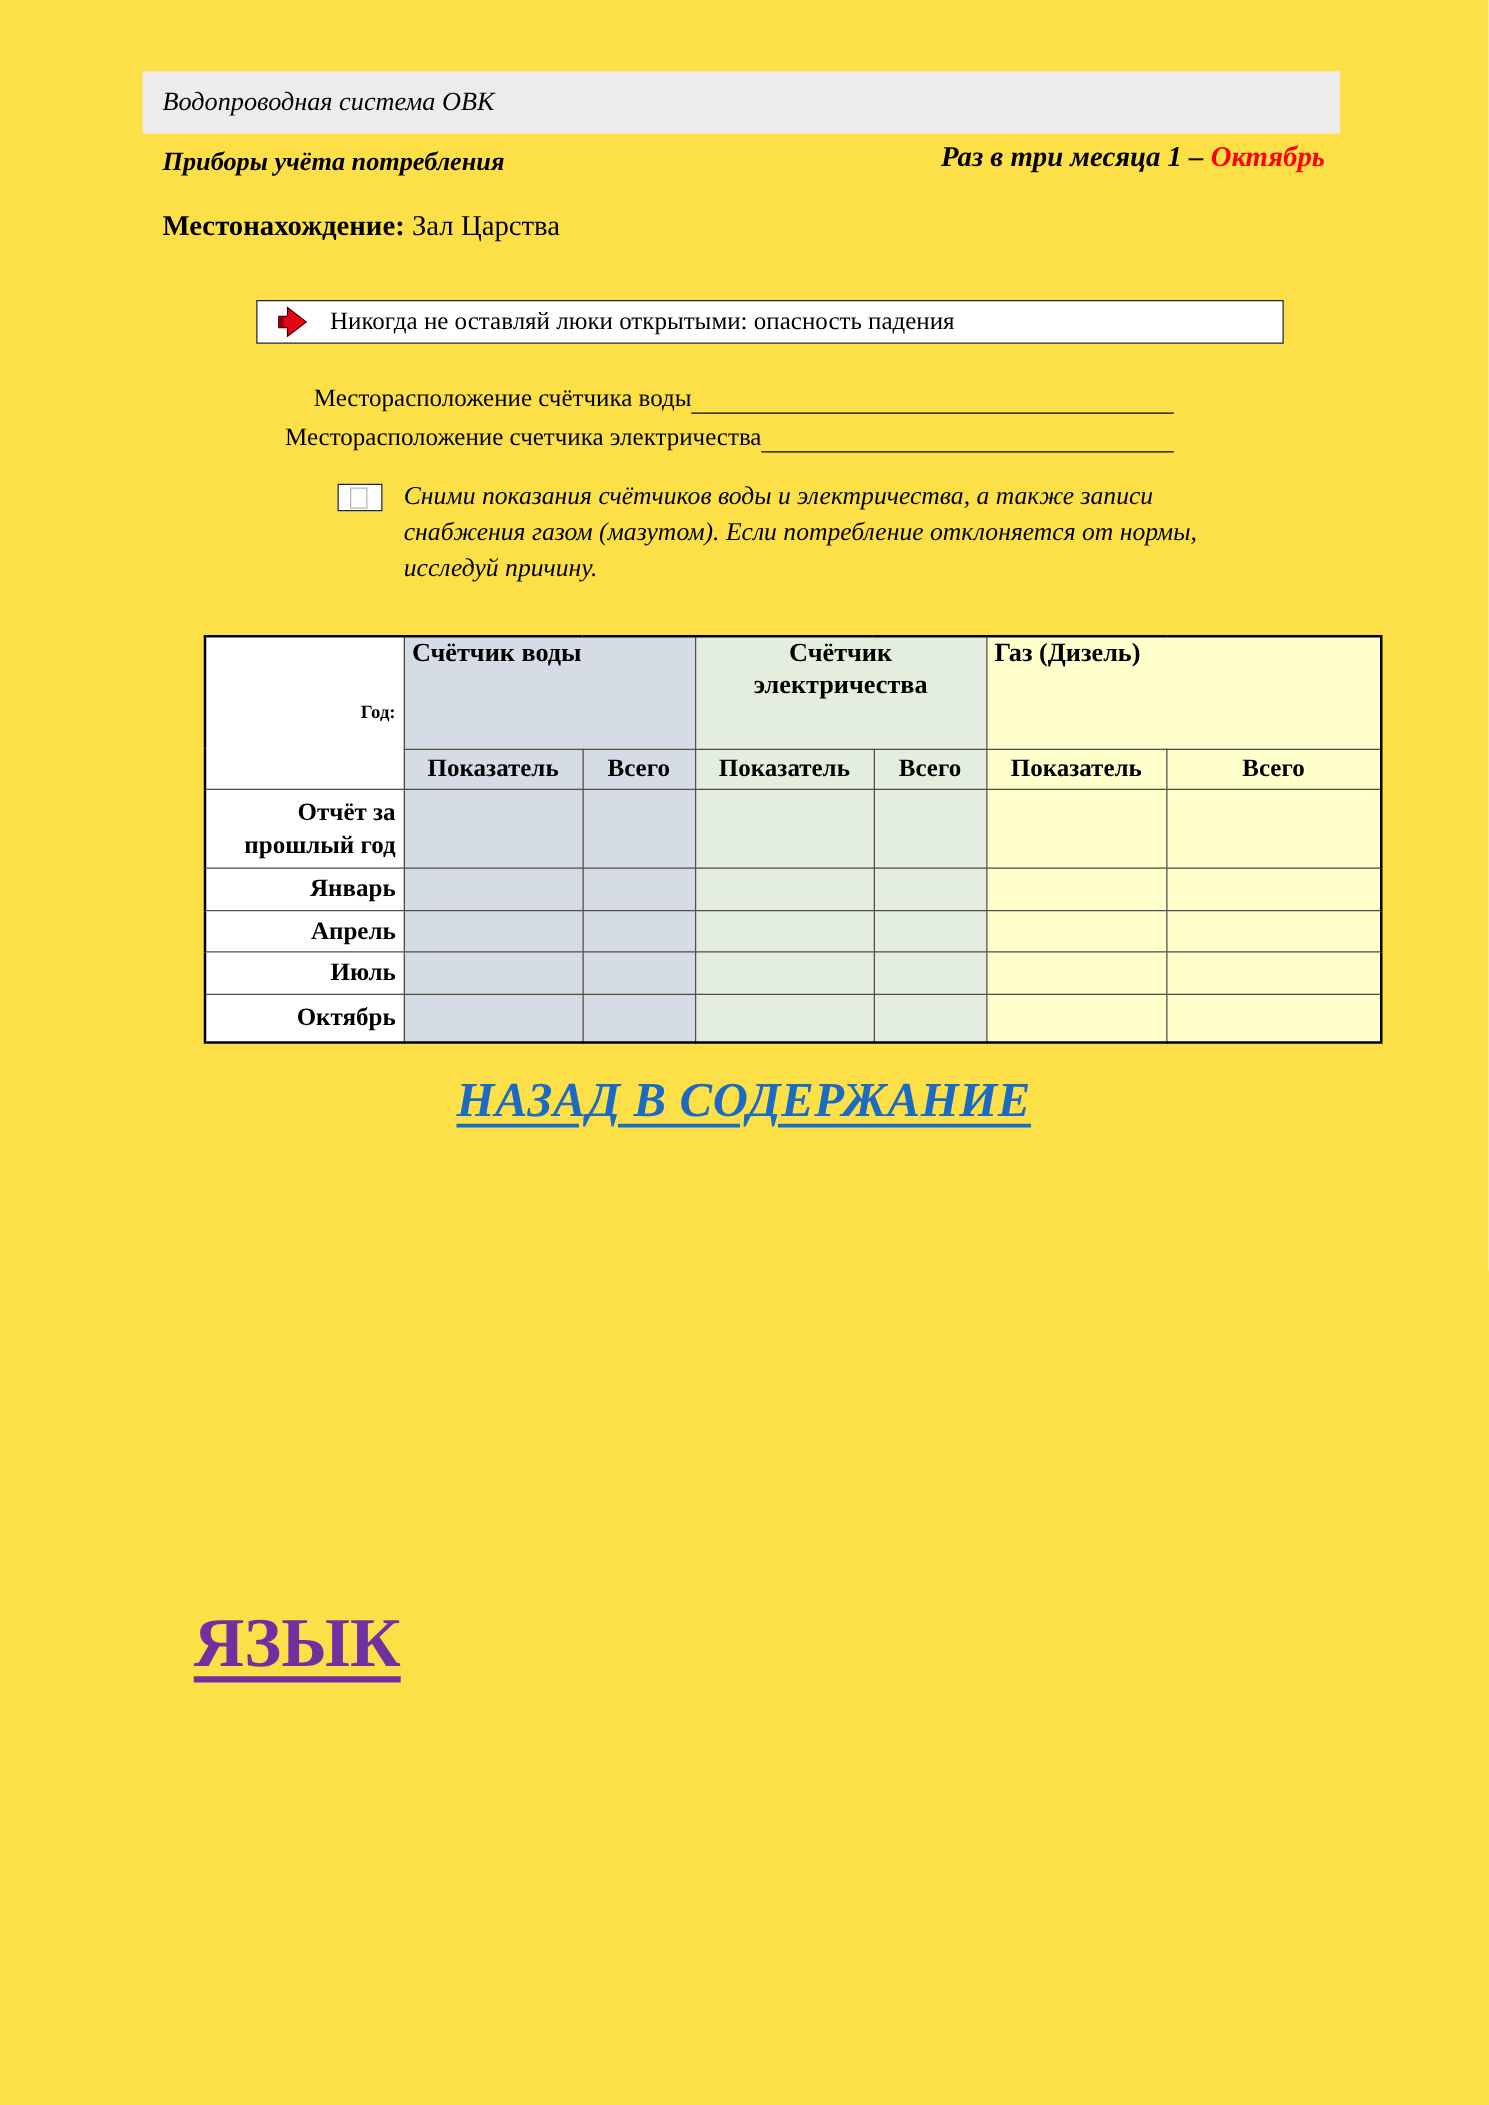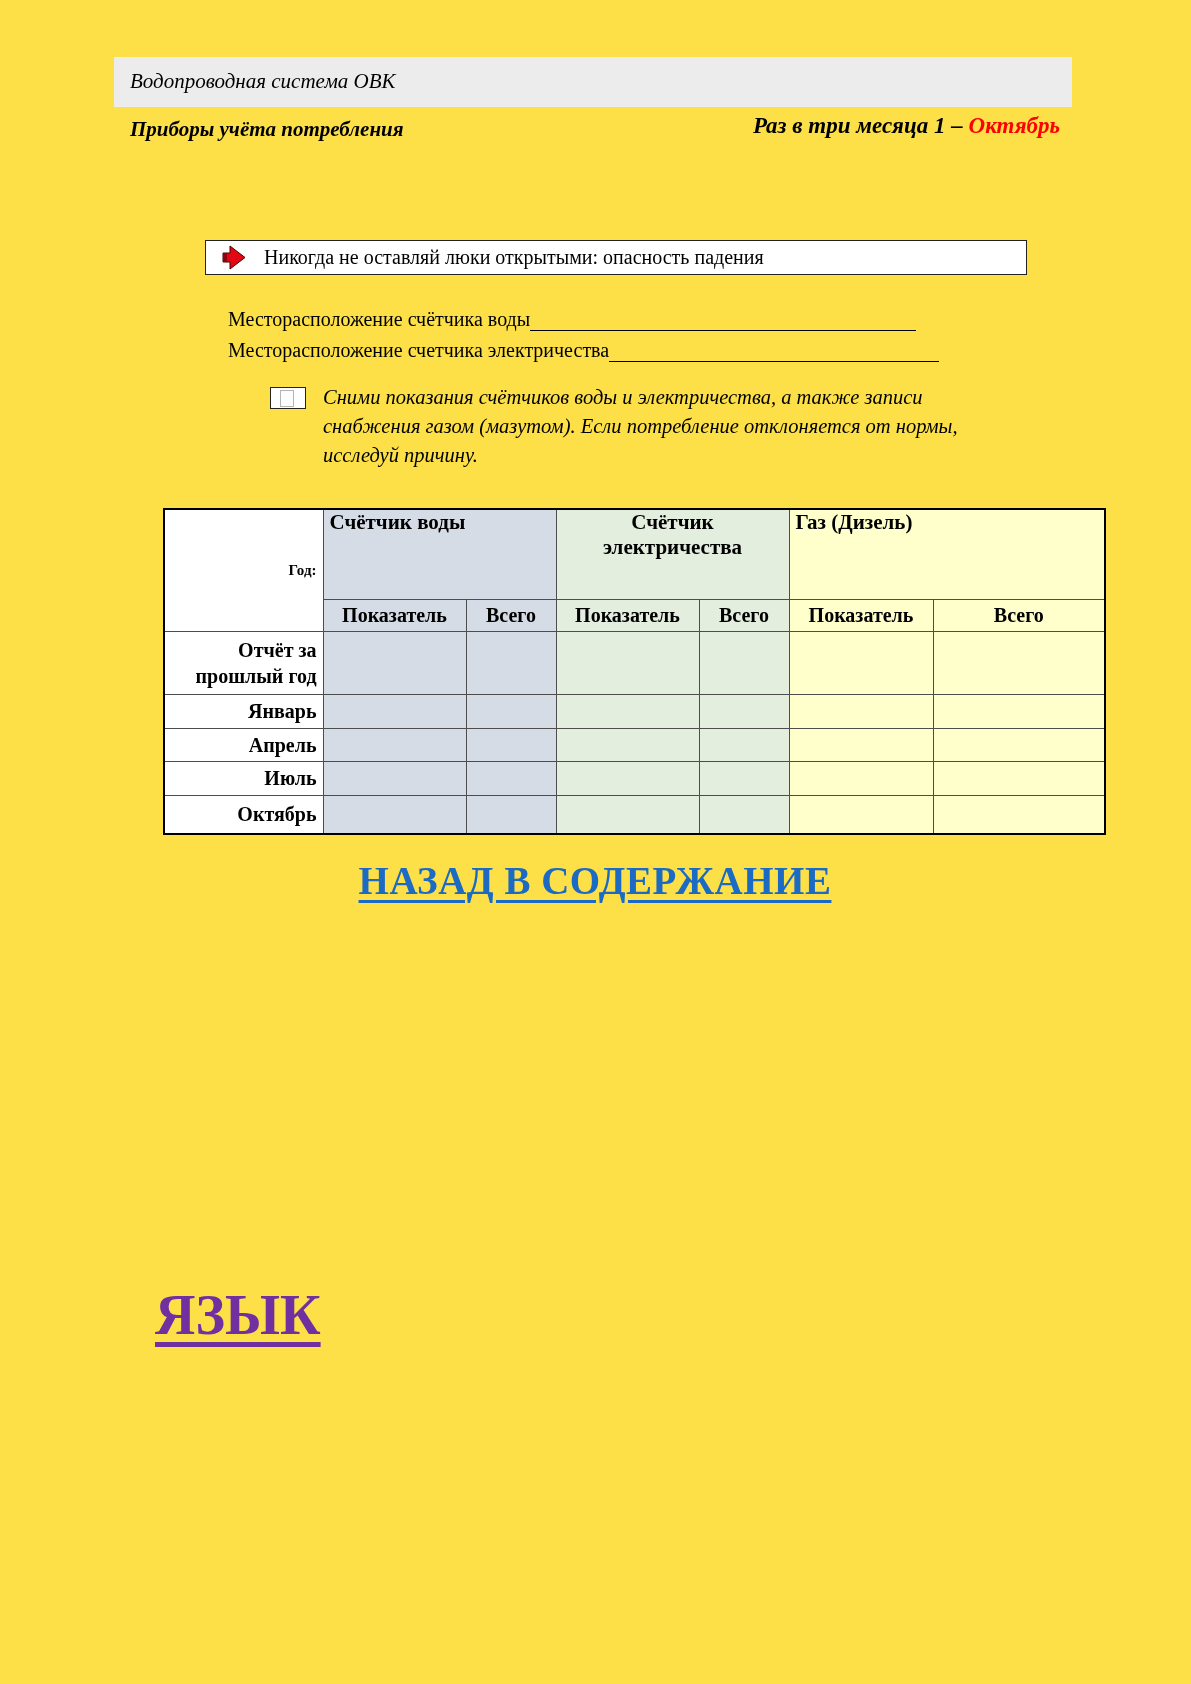--- a/index.html
+++ b/index.html
@@ -35,21 +35,21 @@
     position:absolute;left:205px;top:240px;width:820px;height:33px;
     border:1.4px solid #222;background:#fff;
   }
   .warning-box .warn-icon{
     position:absolute;left:15px;top:3px;width:26px;height:27px;
   }
   .warning-box .warn-text{
     position:absolute;left:58px;top:0;line-height:33px;font-size:20px;white-space:nowrap;
   }
   .fields{position:absolute;left:228px;top:300px;font-size:20px;}
-  .field-line{display:flex;align-items:flex-end;height:31px;}
+  .field-line{display:flex;align-items:flex-end;height:31px;justify-content:flex-end;}
   .field-line .blank{
     display:inline-block;border-bottom:1.2px solid #000;height:24px;
   }
   .blank-water{width:386px;}
   .blank-elec{width:330px;}
   .checklist{position:absolute;left:270px;top:383px;width:700px;font-style:italic;}
   .checkbox{
     position:absolute;left:0;top:4px;width:34px;height:20px;
     border:1.8px solid #222;background:#fff;
   }
@@ -82,21 +82,21 @@
   th.grp-gas{background:#ffffcc;text-align:left;}
   th.sub{font-weight:bold;text-align:center;font-size:20px;height:32px;}
   .c-water{background:#d6dce5;}
   .c-elec{background:#e3eede;}
   .c-gas{background:#ffffcc;}
   td.row-label{
     background:#fff;font-weight:bold;font-size:20px;
     text-align:right;padding-left:9px;vertical-align:middle;line-height:26px;
   }
   .back-link-wrap{
-    position:absolute;left:100px;top:858px;width:990px;text-align:center;
+    position:absolute;left:100px;top:858px;width:990px;text-align:center;font-style:italic;
   }
   a.back-link{
     font-size:39px;font-weight:bold;color:#1b6ac4;
     text-decoration:underline;text-decoration-thickness:3px;text-underline-offset:6px;
     letter-spacing:0.5px;cursor:pointer;
   }
   .language-link-wrap{position:absolute;left:155px;top:1283px;}
   a.language-link{
     font-size:56px;font-weight:bold;color:#7030a0;
     text-decoration:underline;text-decoration-thickness:5px;text-underline-offset:8px;
@@ -110,20 +110,24 @@
 
   <div class="header-bar">
     <span class="hdr-text">Водопроводная система ОВК</span>
   </div>
 
   <div class="subtitle-row">
     <span class="subtitle-left">Приборы учёта потребления</span>
     <span class="subtitle-right"><span>Раз в три месяца 1 – </span><span class="highlight">Октябрь</span></span>
   </div>
 
+  <div class="location-row">
+    <span class="loc-label">Местонахождение:</span>
+    <span>Зал Царства</span>
+  </div>
 
   <div class="warning-box">
     <span class="warn-icon">
       <svg width="26" height="27" viewBox="0 0 26 27">
         <path d="M2 9 L9 9 L9 2 L24 13.5 L9 25 L9 18 L2 18 Z" fill="#e30613" stroke="#4a0000" stroke-width="1"></path>
         <path d="M2 9 L6 9 L6 18 L2 18 Z" fill="#8f0010"></path>
       </svg>
     </span>
     <span class="warn-text">Никогда не оставляй люки открытыми: опасность падения</span>
   </div>

